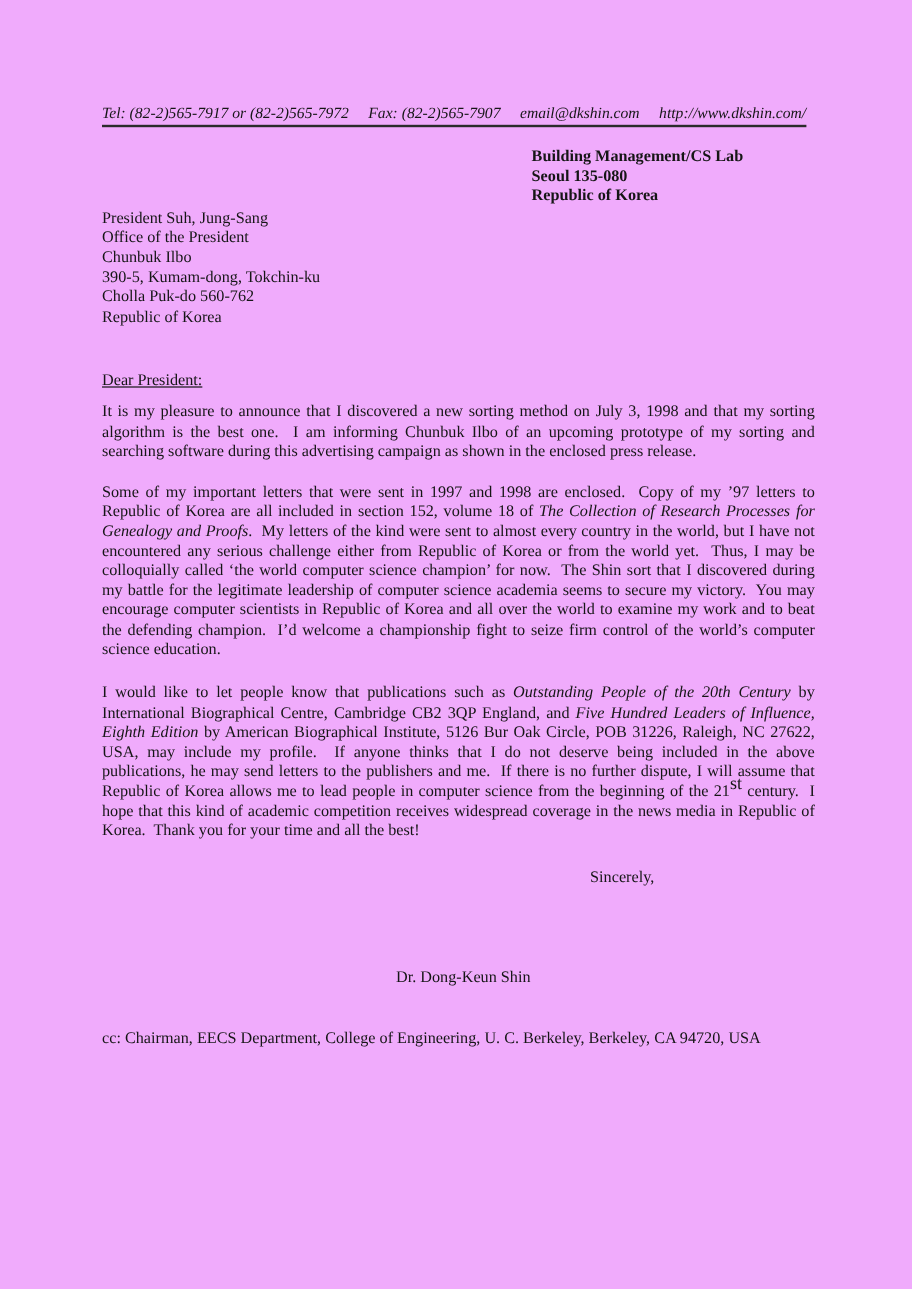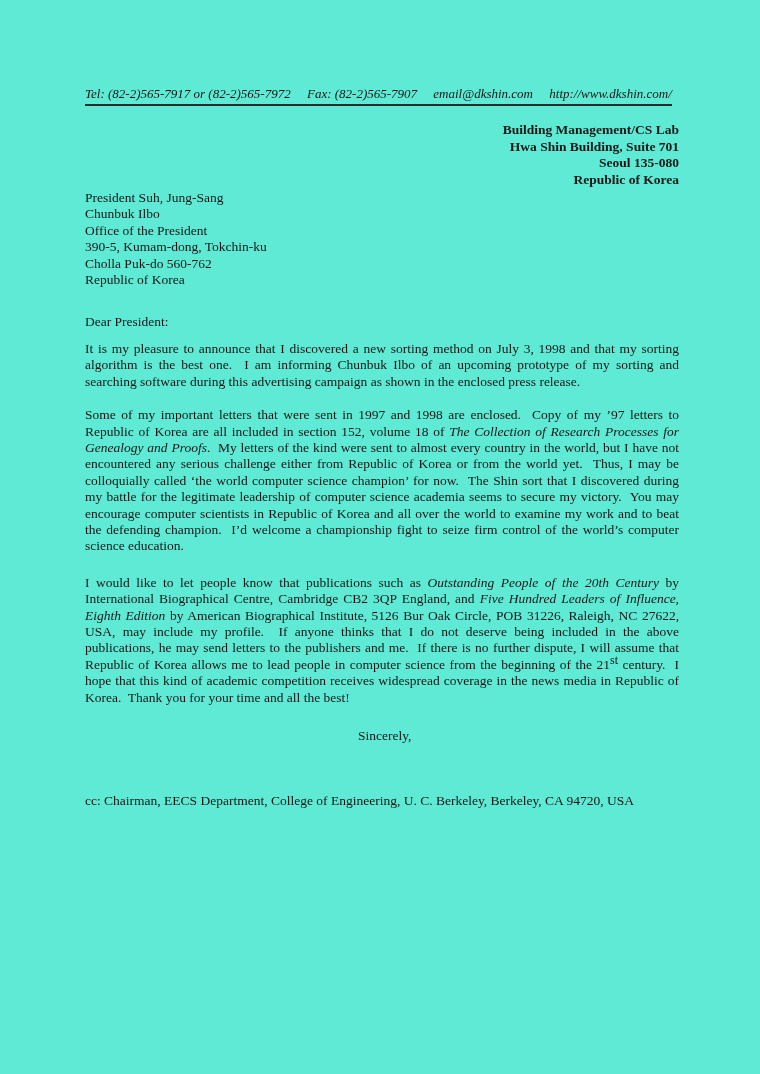--- a/index.html
+++ b/index.html
@@ -1,20 +1,20 @@
 <!DOCTYPE html>
 <html><head>
 <meta charset="utf-8">
 <style>
   html, body { margin: 0; padding: 0; background: #ffffff; }
   .page {
     position: relative;
     width: 760px;
     height: 1074px;
-    background: #5eead4;
+    background: #f0abfc;
     color: #161616;
     font-family: "Liberation Serif", serif;
     font-size: 13.5px;
     line-height: 16.4px;
     overflow: hidden;
   }
   .content {
     position: absolute;
     left: 85px;
     top: 86px;
@@ -27,76 +27,75 @@
     font-size: 13px;
     padding-bottom: 2px;
     border-bottom: 2px solid #2b2b2b;
   }
   .contact-seg { margin-right: 13px; }
   .contact-seg:last-child { margin-right: 0; }
   .sender-block {
     margin-left: 358px;
     margin-top: 16px;
     font-weight: bold;
-    text-align: right;
   }
   .date-line {
     margin-left: 358px;
     margin-top: 9px;
   }
   .recipient-block { margin-top: 2px; }
-  .salutation { margin-top: 26px; }
+  .salutation { margin-top: 37px; text-decoration: underline; }
   .body p {
     margin: 17px 0 0 0;
     text-align: justify;
   }
   .body p.first { margin-top: 10px; }
   .body p:last-child { margin-top: 20px; }
-  .closing { margin-top: 22px; margin-left: 273px; }
+  .closing { margin-top: 22px; margin-left: 273px; text-align: center; }
   .signature { margin-top: 67px; margin-left: 245px; }
-  .cc-line { margin-top: 49px; }
-  sup { font-size: 12px; line-height: 0; vertical-align: super; }
+  .cc-line { margin-top: 35px; }
+  sup { font-size: 15px; line-height: 0; vertical-align: super; }
 </style>
 </head>
 <body>
 
 <div class="page">
   <div class="content">
 
     <div class="contact-line">
       <span class="contact-seg">Tel: (82-2)565-7917 or (82-2)565-7972</span>
       <span class="contact-seg">Fax: (82-2)565-7907</span>
       <span class="contact-seg">email@dkshin.com</span>
       <span class="contact-seg">http://www.dkshin.com/</span>
     </div>
 
     <div class="sender-block">
         <div>Building Management/CS Lab</div>
-        <div>Hwa Shin Building, Suite 701</div>
         <div>Seoul 135-080</div>
         <div>Republic of Korea</div>
       </div>
 
 
     <div class="recipient-block">
         <div>President Suh, Jung-Sang</div>
+        <div>Office of the President</div>
         <div>Chunbuk Ilbo</div>
-        <div>Office of the President</div>
         <div>390-5, Kumam-dong, Tokchin-ku</div>
         <div>Cholla Puk-do 560-762</div>
         <div>Republic of Korea</div>
       </div>
 
     <div class="salutation">Dear President:</div>
 
     <div class="body">
         <p class="first"><span>It is my pleasure to announce that I discovered a new sorting method on July 3, 1998 and that my sorting algorithm is the best one.&nbsp; I am informing Chunbuk Ilbo of an upcoming prototype of my sorting and searching software during this advertising campaign as shown in the enclosed press release.</span></p>
         <p><span>Some of my important letters that were sent in 1997 and 1998 are enclosed.&nbsp; Copy of my ’97 letters to Republic of Korea are all included in section 152, volume 18 of </span><span style="font-style: italic;">The Collection of Research Processes for Genealogy and Proofs</span><span>.&nbsp; My letters of the kind were sent to almost every country in the world, but I have not encountered any serious challenge either from Republic of Korea or from the world yet.&nbsp; Thus, I may be colloquially called ‘the world computer science champion’ for now.&nbsp; The Shin sort that I discovered during my battle for the legitimate leadership of computer science academia seems to secure my victory.&nbsp; You may encourage computer scientists in Republic of Korea and all over the world to examine my work and to beat the defending champion.&nbsp; I’d welcome a championship fight to seize firm control of the world’s computer science education.</span></p>
         <p><span>I would like to let people know that publications such as </span><span style="font-style: italic;">Outstanding People of the 20th Century</span><span> by International Biographical Centre, Cambridge CB2 3QP England, and </span><span style="font-style: italic;">Five Hundred Leaders of Influence, Eighth Edition</span><span> by American Biographical Institute, 5126 Bur Oak Circle, POB 31226, Raleigh, NC 27622, USA, may include my profile.&nbsp; If anyone thinks that I do not deserve being included in the above publications, he may send letters to the publishers and me.&nbsp; If there is no further dispute, I will assume that Republic of Korea allows me to lead people in computer science from the beginning of the 21</span><sup>st</sup><span> century.&nbsp; I hope that this kind of academic competition receives widespread coverage in the news media in Republic of Korea.&nbsp; Thank you for your time and all the best!</span></p>
       </div>
 
     <div class="closing">Sincerely,</div>
 
+    <div class="signature">Dr. Dong-Keun Shin</div>
 
     <div class="cc-line">cc: Chairman, EECS Department, College of Engineering, U. C. Berkeley, Berkeley, CA 94720, USA</div>
 
   </div>
 </div>
 
 </body></html>

